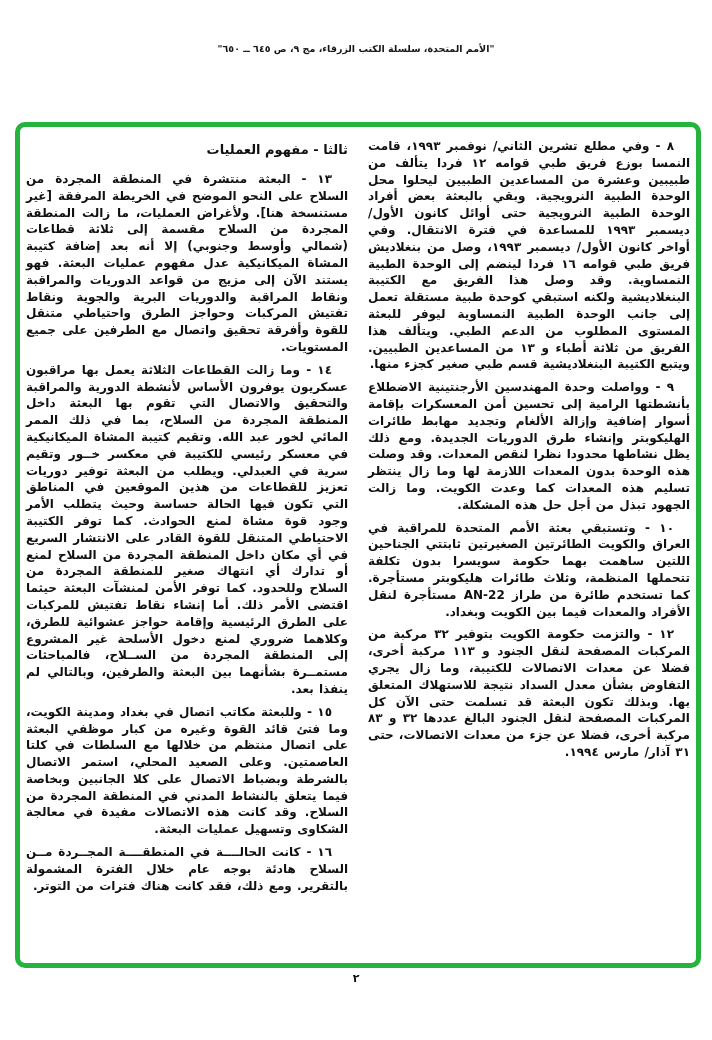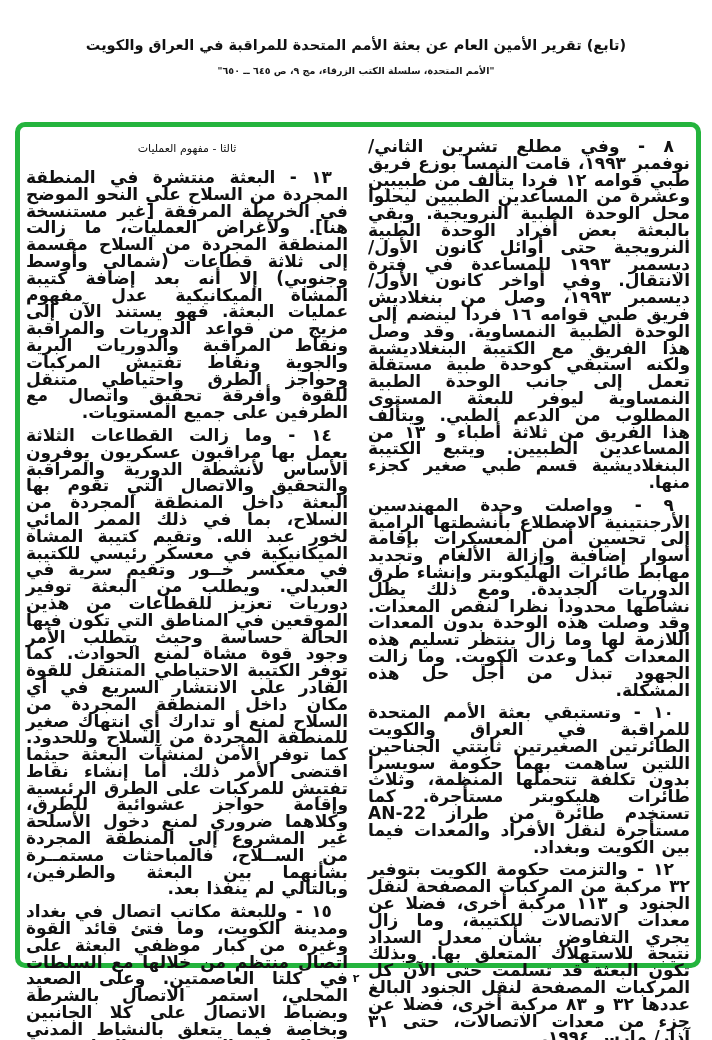--- a/index.html
+++ b/index.html
@@ -39,53 +39,51 @@
   .columns {
     position: absolute;
     left: 26px; top: 138px;
     width: 664px; height: 812px;
     direction: rtl;           
     display: flex;
     gap: 20px;
   }
   .col { width: 322px; direction: rtl; }
   .para {
-    font-size: 17px;
+    font-size: 12px;
     font-weight: bold;
     line-height: 16.8px;
     text-align: justify;
     text-indent: 16px;
     margin-bottom: 6px;
     word-spacing: 1px;
   }
   .section-heading {
-    font-size: 11px;
-    font-weight: normal;
-    text-align: center;
+    font-size: 13px;
+    font-weight: bold;
     margin: 4px 0 14px 0;
   }
   .section-heading.mid { margin-top: 20px; }
 
   
   .page-number {
     position: absolute;
     left: 0; right: 0;
     top: 972px;
     text-align: center;
     font-size: 11px;
     font-weight: bold;
   }
 </style>
 </head>
 <body>
 
 <div class="page">
 
   <div class="header">
-    <div class="title-1">(تابع) تقرير الأمين العام عن بعثة الأمم المتحدة للمراقبة في العراق والكويت</div>
     <div class="source-note">"الأمم المتحدة، سلسلة الكتب الزرقاء، مج ٩، ص ٦٤٥ ــ ٦٥٠"</div>
   </div>
 
   <div class="green-frame"></div>
 
   <div class="columns">
 
     <div class="col">
       <p class="para">٨ -    وفي مطلع تشرين الثاني/ نوفمبر ١٩٩٣، قامت النمسا بوزع فريق طبي قوامه ١٢ فردا يتألف من طبيبين وعشرة من المساعدين الطبيين ليحلوا محل الوحدة الطبية النرويجية. وبقي بالبعثة بعض أفراد الوحدة الطبية النرويجية حتى أوائل كانون الأول/ ديسمبر ١٩٩٣ للمساعدة في فترة الانتقال. وفي أواخر كانون الأول/ ديسمبر ١٩٩٣، وصل من بنغلاديش فريق طبي قوامه ١٦ فردا لينضم إلى الوحدة الطبية النمساوية. وقد وصل هذا الفريق مع الكتيبة البنغلاديشية ولكنه استبقي كوحدة طبية مستقلة تعمل إلى جانب الوحدة الطبية النمساوية ليوفر للبعثة المستوى المطلوب من الدعم الطبي. ويتألف هذا الفريق من ثلاثة أطباء و ١٣ من المساعدين الطبيين. ويتبع الكتيبة البنغلاديشية قسم طبي صغير كجزء منها.</p>
       <p class="para">٩ -    وواصلت وحدة المهندسين الأرجنتينية الاضطلاع بأنشطتها الرامية إلى تحسين أمن المعسكرات بإقامة أسوار إضافية وإزالة الألغام وتجديد مهابط طائرات الهليكوبتر وإنشاء طرق الدوريات الجديدة. ومع ذلك يظل نشاطها محدودا نظرا لنقص المعدات. وقد وصلت هذه الوحدة بدون المعدات اللازمة لها وما زال ينتظر تسليم هذه المعدات كما وعدت الكويت. وما زالت الجهود تبذل من أجل حل هذه المشكلة.</p>

